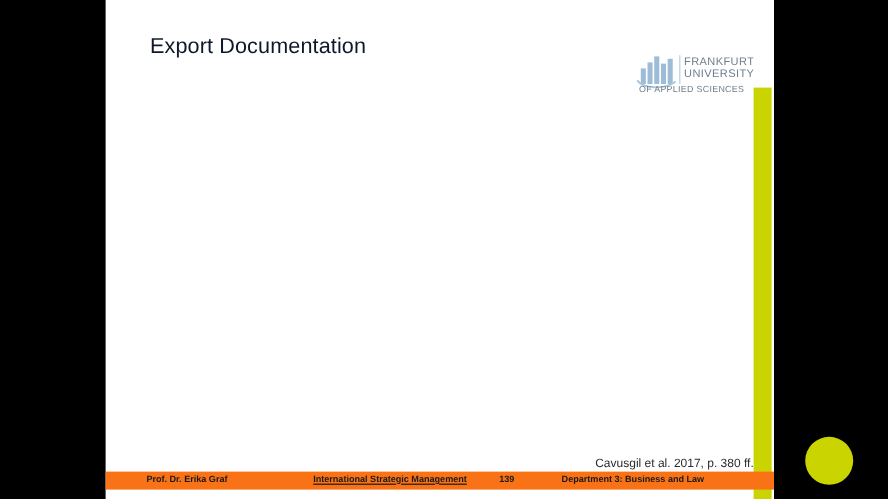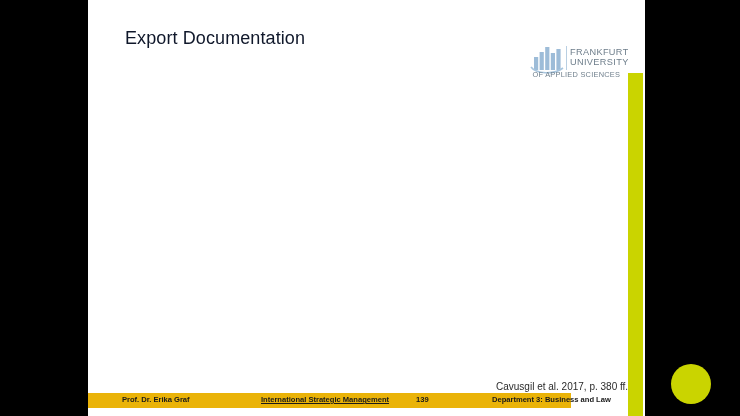--- a/index.html
+++ b/index.html
@@ -87,37 +87,37 @@
     width: 98px;
     height: 36px;
     margin-top: 29px;
   }
 
   
   #footer {
     position: absolute;
     left: 0px;
     top: 393px;
-    width: 483px;
+    width: 557px;
     height: 15px;
-    background: #eab308;
+    background: #f97316;
   }
   #footer .fcell {
     position: absolute;
     top: 2px;
     font-size: 7.6px;
     font-weight: bold;
     color: #1a1a1a;
     white-space: nowrap;
     letter-spacing: -0.02px;
   }
   #footer-author    { left: 34px; }
   #footer-course    { left: 173px; text-decoration: underline; }
   #footer-page      { left: 328px; }
-  #footer-dept      { left: 404px; }
+  #footer-dept      { left: 380px; }
 
   
   #yellow-dot {
     position: absolute;
     left: 671px;
     top: 364px;
     width: 40px;
     height: 40px;
     border-radius: 50%;
     background: #cad400;

